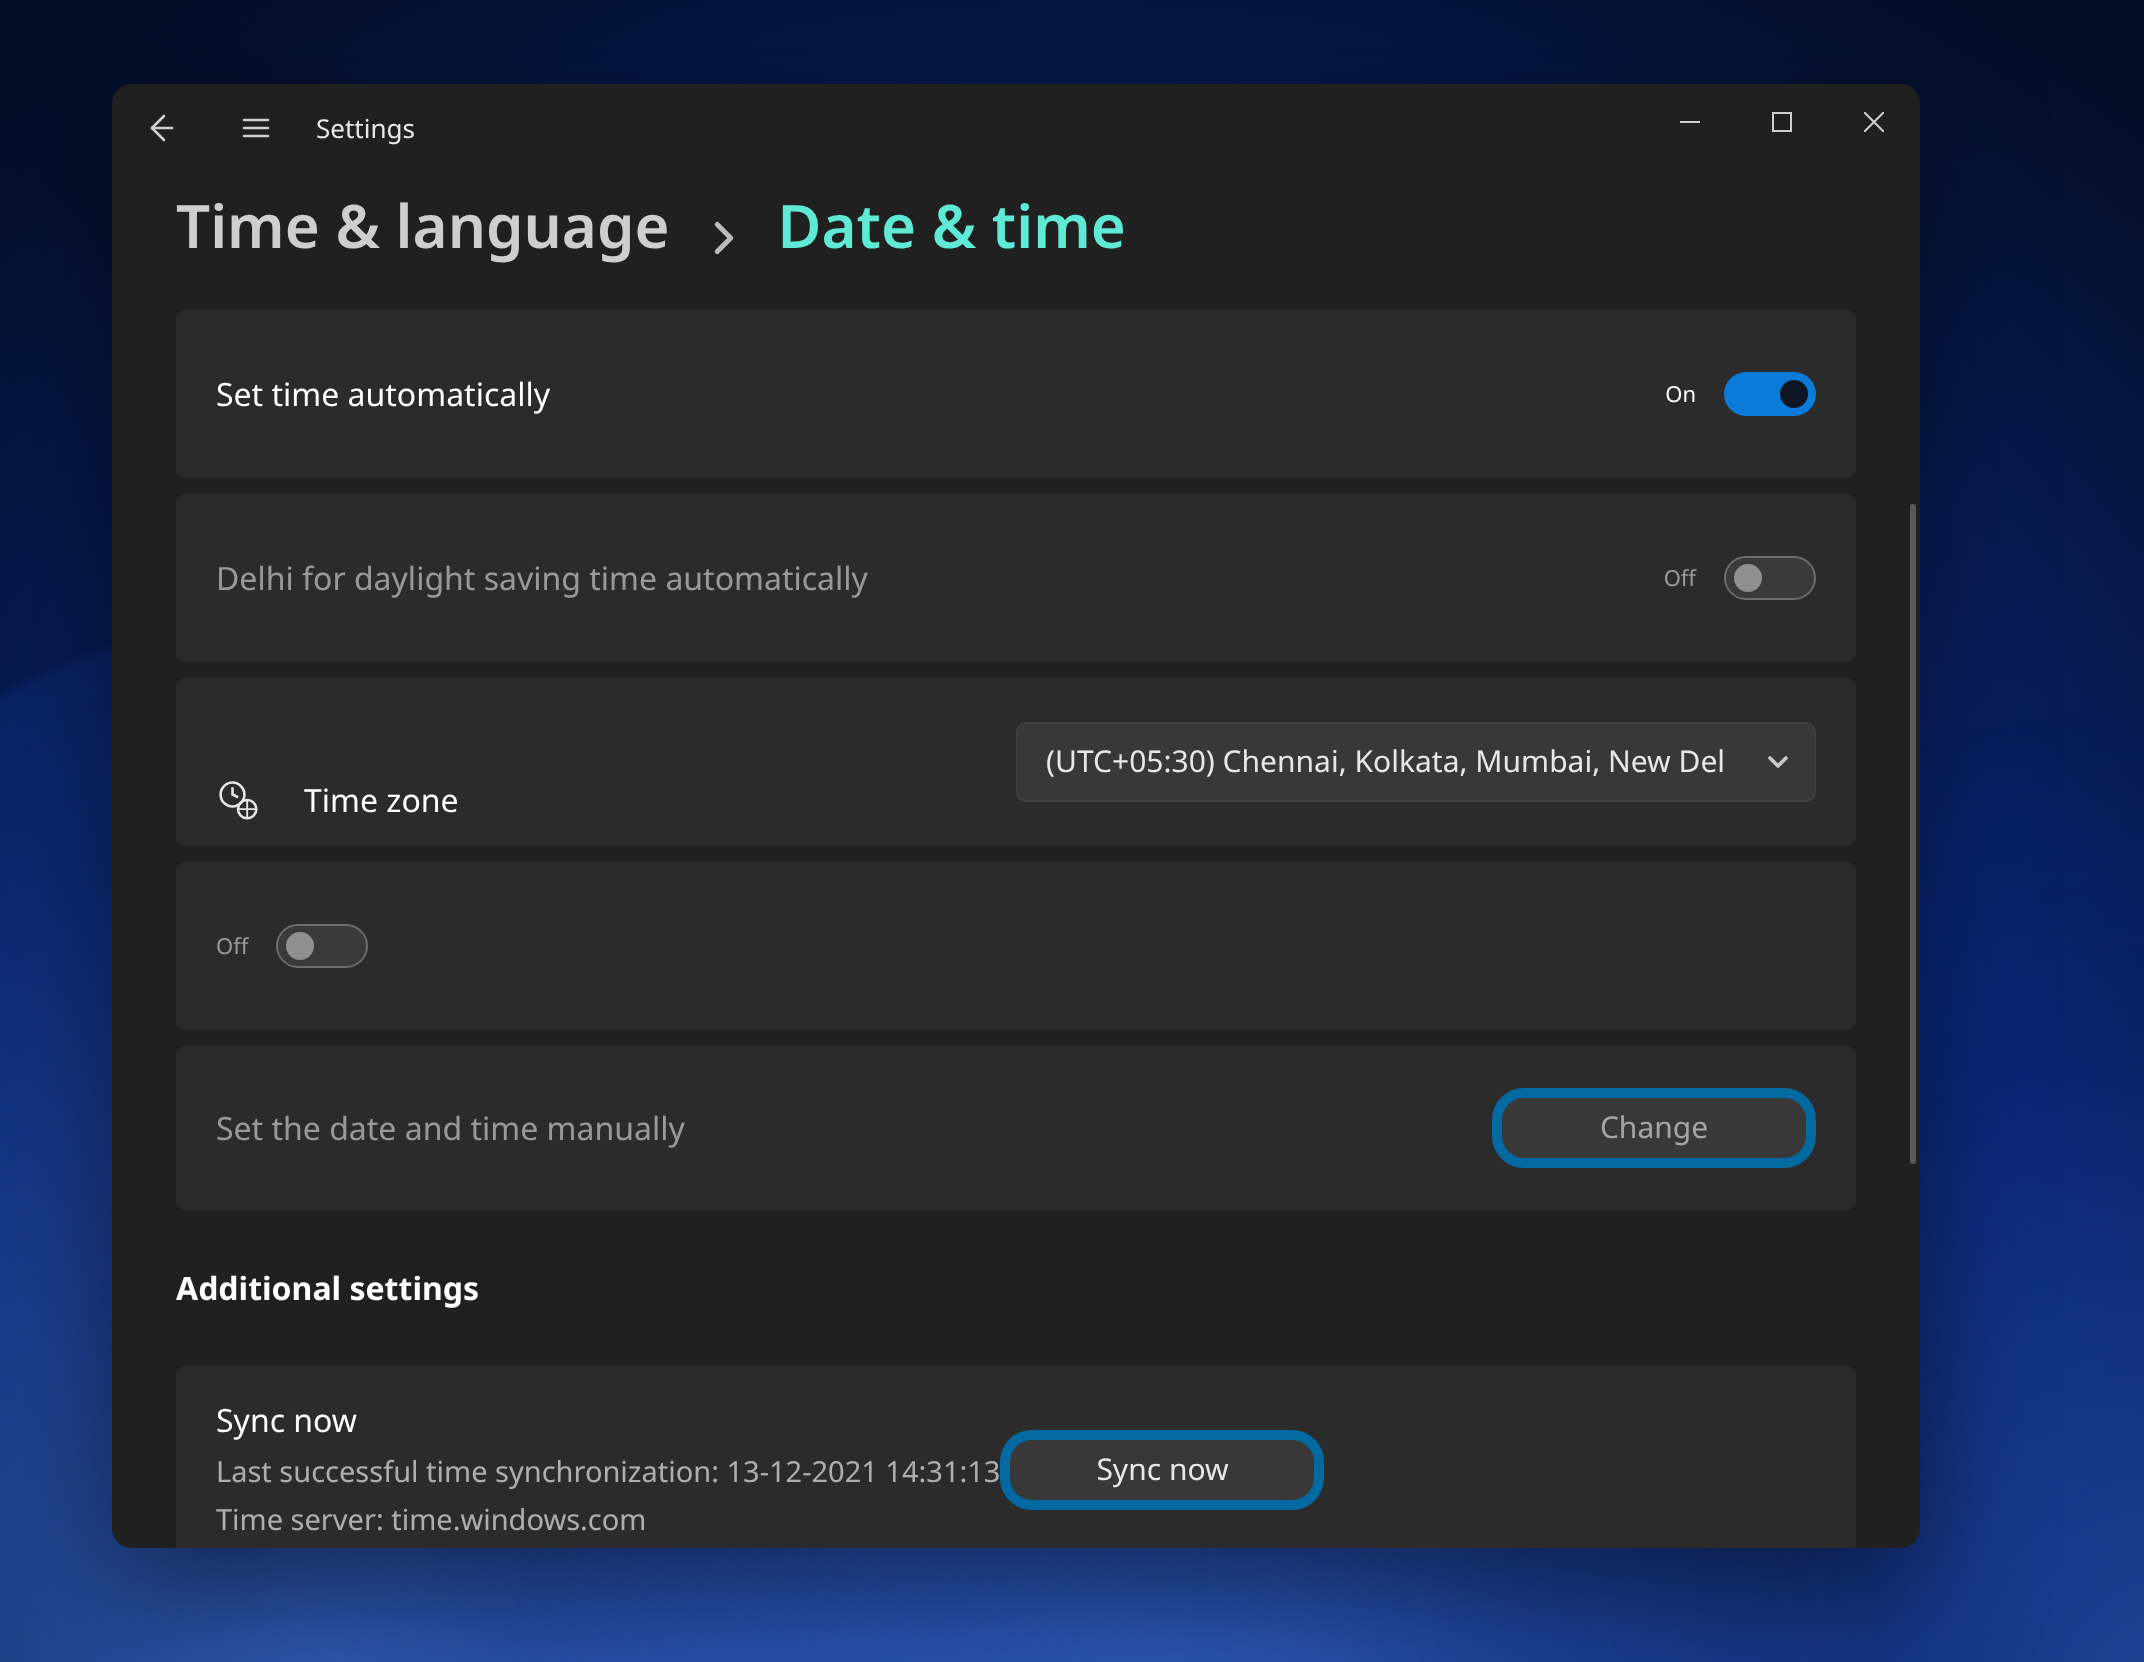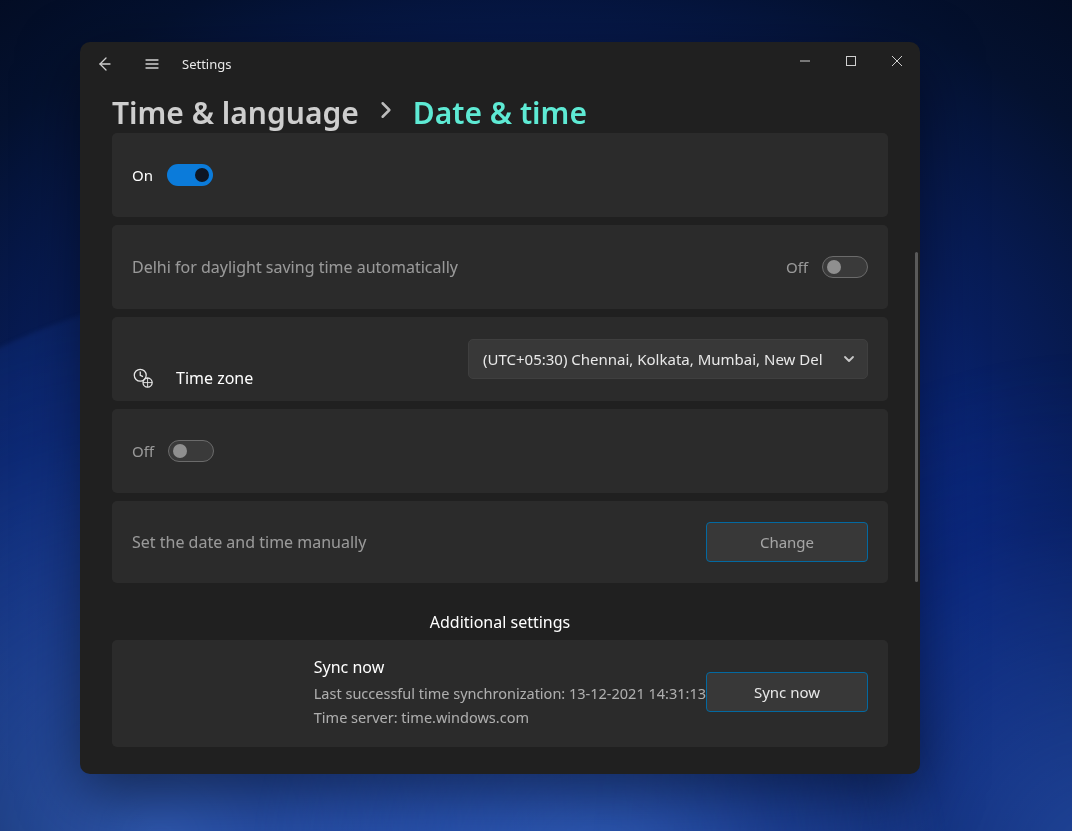--- a/index.html
+++ b/index.html
@@ -7,65 +7,65 @@
     radial-gradient(ellipse 900px 700px at 50% 60%,#1a4fdc 0%,#0b2d92 35%,#081e5e 55%,#04112f 80%,#020a1e 100%);
     overflow:hidden;}
   .bloom{position:absolute;border-radius:50%;filter:blur(2px);}
   .bloom.a{width:1400px;height:1400px;left:-400px;top:280px;
     background:radial-gradient(circle at 40% 40%,rgba(80,140,255,0.55) 0%,rgba(30,80,200,0.25) 35%,transparent 60%);}
   .bloom.b{width:1200px;height:1200px;left:500px;top:260px;
     background:radial-gradient(circle at 50% 50%,rgba(60,120,255,0.5) 0%,rgba(20,60,180,0.2) 40%,transparent 60%);}
   .bloom.c{width:900px;height:900px;left:150px;top:420px;
     background:radial-gradient(circle at 50% 50%,rgba(100,160,255,0.4) 0%,transparent 55%);}
 
-  .window{position:absolute;left:80px;top:42px;width:840px;height:732px;background:#202020;border-radius:10px;box-shadow:0 20px 60px rgba(0,0,0,0.5);overflow:hidden;color:#fff;}
+  .window{position:absolute;left:56px;top:42px;width:904px;height:732px;background:#202020;border-radius:10px;box-shadow:0 20px 60px rgba(0,0,0,0.5);overflow:hidden;color:#fff;}
   .titlebar{height:44px;display:flex;align-items:center;}
   .tb-left{display:flex;align-items:center;gap:0;}
   .tb-btn{width:48px;height:44px;display:flex;align-items:center;justify-content:center;color:#cfcfcf;}
   .tb-btn svg{width:16px;height:16px;stroke:#cfcfcf;stroke-width:1.3;fill:none;}
   .tb-title{font-size:13px;color:#e8e8e8;margin-left:6px;}
   .tb-spacer{flex:1;}
   .win-controls{display:flex;}
   .win-btn{width:46px;height:32px;display:flex;align-items:center;justify-content:center;margin-top:-6px;}
   .win-btn svg{width:10px;height:10px;stroke:#cfcfcf;stroke-width:1;fill:none;}
 
   .content{padding:0 32px 0 32px;height:calc(100% - 44px);overflow:hidden;position:relative;}
-  .breadcrumb{display:flex;align-items:center;gap:18px;margin-top:6px;}
+  .breadcrumb{display:flex;align-items:flex-end;gap:18px;margin-top:6px;margin-bottom:22px;}
   .bc-parent{font-size:30px;font-weight:600;color:rgba(255,255,255,0.78);}
   .bc-sep{color:rgba(255,255,255,0.6);}
   .bc-sep svg{width:18px;height:18px;stroke:rgba(255,255,255,0.7);stroke-width:2.2;fill:none;}
   .bc-current{font-size:30px;font-weight:600;color:#5eead4;}
 
   .cards{display:flex;flex-direction:column;gap:8px;}
   .card{background:#2b2b2b;border-radius:5px;padding:0 20px;min-height:84px;display:flex;align-items:center;justify-content:space-between;}
   .card.disabled .card-label,.card.disabled .status-text{color:rgba(255,255,255,0.52);}
   .card-label{font-size:16px;color:#fff;}
   .card-left{display:flex;align-items:center;gap:22px;margin-top:38px;}
   .card-icon{width:22px;height:22px;display:flex;align-items:center;justify-content:center;}
   .card-icon svg{stroke:#e6e6e6;fill:none;stroke-width:1.4;}
   .card-right{display:flex;align-items:center;gap:14px;}
-  .status-text{font-size:15px;color:#fff;}
+  .status-text{font-size:11px;color:#fff;}
 
   .toggle{width:46px;height:22px;border-radius:11px;position:relative;}
   .toggle.on{background:#0b7bda;}
   .toggle.off{background:#3a3a3a;border:1px solid #6b6b6b;box-sizing:border-box;}
   .toggle .knob{width:14px;height:14px;border-radius:50%;position:absolute;top:4px;}
   .toggle.on .knob{right:4px;background:#0e1624;}
   .toggle.off .knob{left:4px;top:3px;background:#8f8f8f;}
 
   .select{width:400px;height:40px;background:#383838;border-radius:5px;display:flex;align-items:center;justify-content:space-between;padding:0 12px 0 14px;border:1px solid #3f3f3f;box-sizing:border-box;}
   .select-text{font-size:15px;color:#e8e8e8;white-space:nowrap;overflow:hidden;max-width:340px;}
   .select-chevron svg{width:12px;height:12px;stroke:#c9c9c9;stroke-width:1.8;fill:none;}
 
-  .btn{min-width:162px;height:40px;background:#383838;border-radius:4px;display:flex;align-items:center;justify-content:center;font-size:15px;color:#e8e8e8;border:1px solid #0369a1;box-sizing:border-box;}
+  .btn{min-width:162px;height:40px;background:#383838;border-radius:16px;display:flex;align-items:center;justify-content:center;font-size:15px;color:#e8e8e8;border:5px solid #0369a1;box-sizing:border-box;}
   .btn.disabled{color:rgba(255,255,255,0.55);}
 
-  .section-title{font-size:16px;font-weight:400;color:#fff;margin-top:28px;margin-bottom:7px;text-align:center;}
+  .section-title{font-size:16px;font-weight:700;color:#fff;margin-top:28px;margin-bottom:28px;}
 
-  .sync-card{background:#2b2b2b;border-radius:5px;padding:16px 20px 18px 20px;display:flex;align-items:center;justify-content:flex-end;}
+  .sync-card{background:#2b2b2b;border-radius:5px;padding:16px 20px 18px 20px;display:flex;align-items:center;justify-content:flex-start;}
   .sync-left{display:flex;flex-direction:column;gap:2px;}
   .sync-title{font-size:16px;color:#fff;margin-bottom:2px;}
   .sync-sub{font-size:14.5px;color:rgba(255,255,255,0.62);line-height:1.55;}
 
   .scrollbar{position:absolute;right:2px;top:166px;width:3px;height:330px;background:#5a5a5a;border-radius:2px;}
 </style>
 </head>
 <body>
 
 <div class="desktop">
@@ -116,20 +116,21 @@
         <span class="bc-parent">Time &amp; language</span>
         <span class="bc-sep"><svg viewBox="0 0 16 16">
               <path d="M5 2 L11 8 L5 14" stroke-linecap="round" stroke-linejoin="round"></path>
             </svg></span>
         <span class="bc-current">Date &amp; time</span>
       </div>
 
       <div class="cards">
 
         <div class="card">
+          <div class="card-label">Set time automatically</div>
           <div class="card-right">
             <span class="status-text">On</span>
             <div class="toggle on">
                 <div class="knob"></div>
               </div>
           </div>
         </div>
 
         <div class="card disabled">
           <div class="card-label">Delhi for daylight saving time automatically</div>

